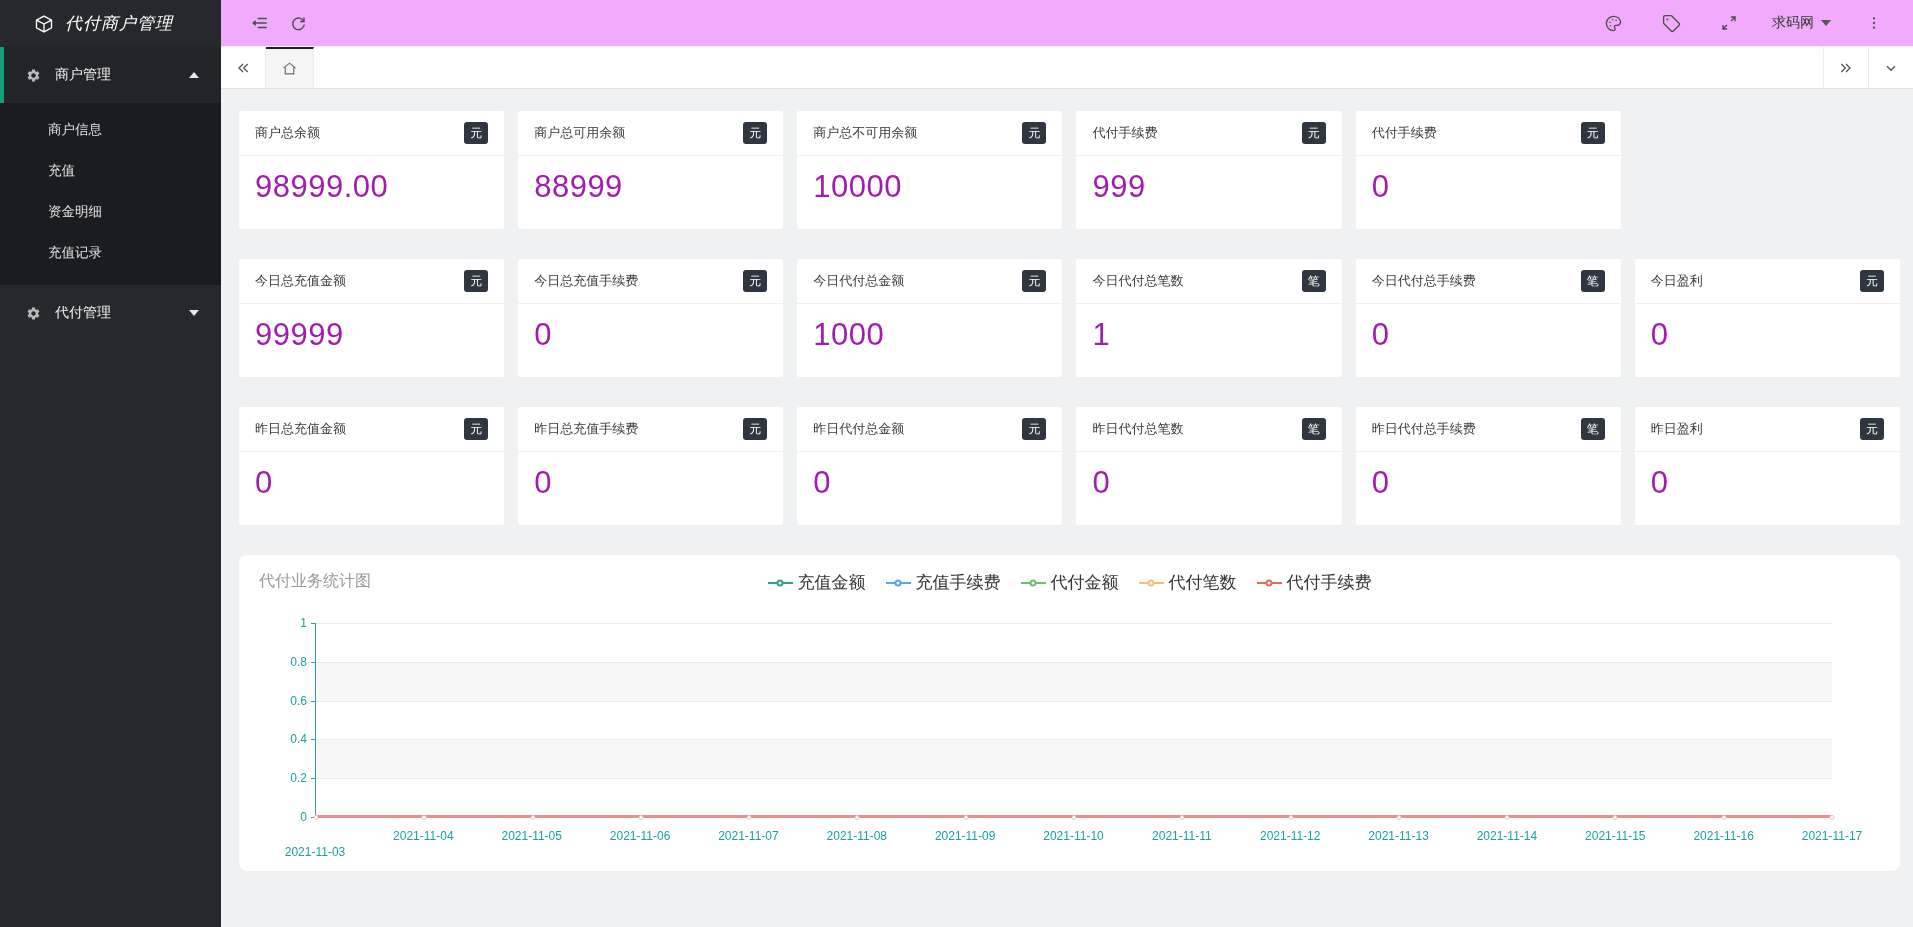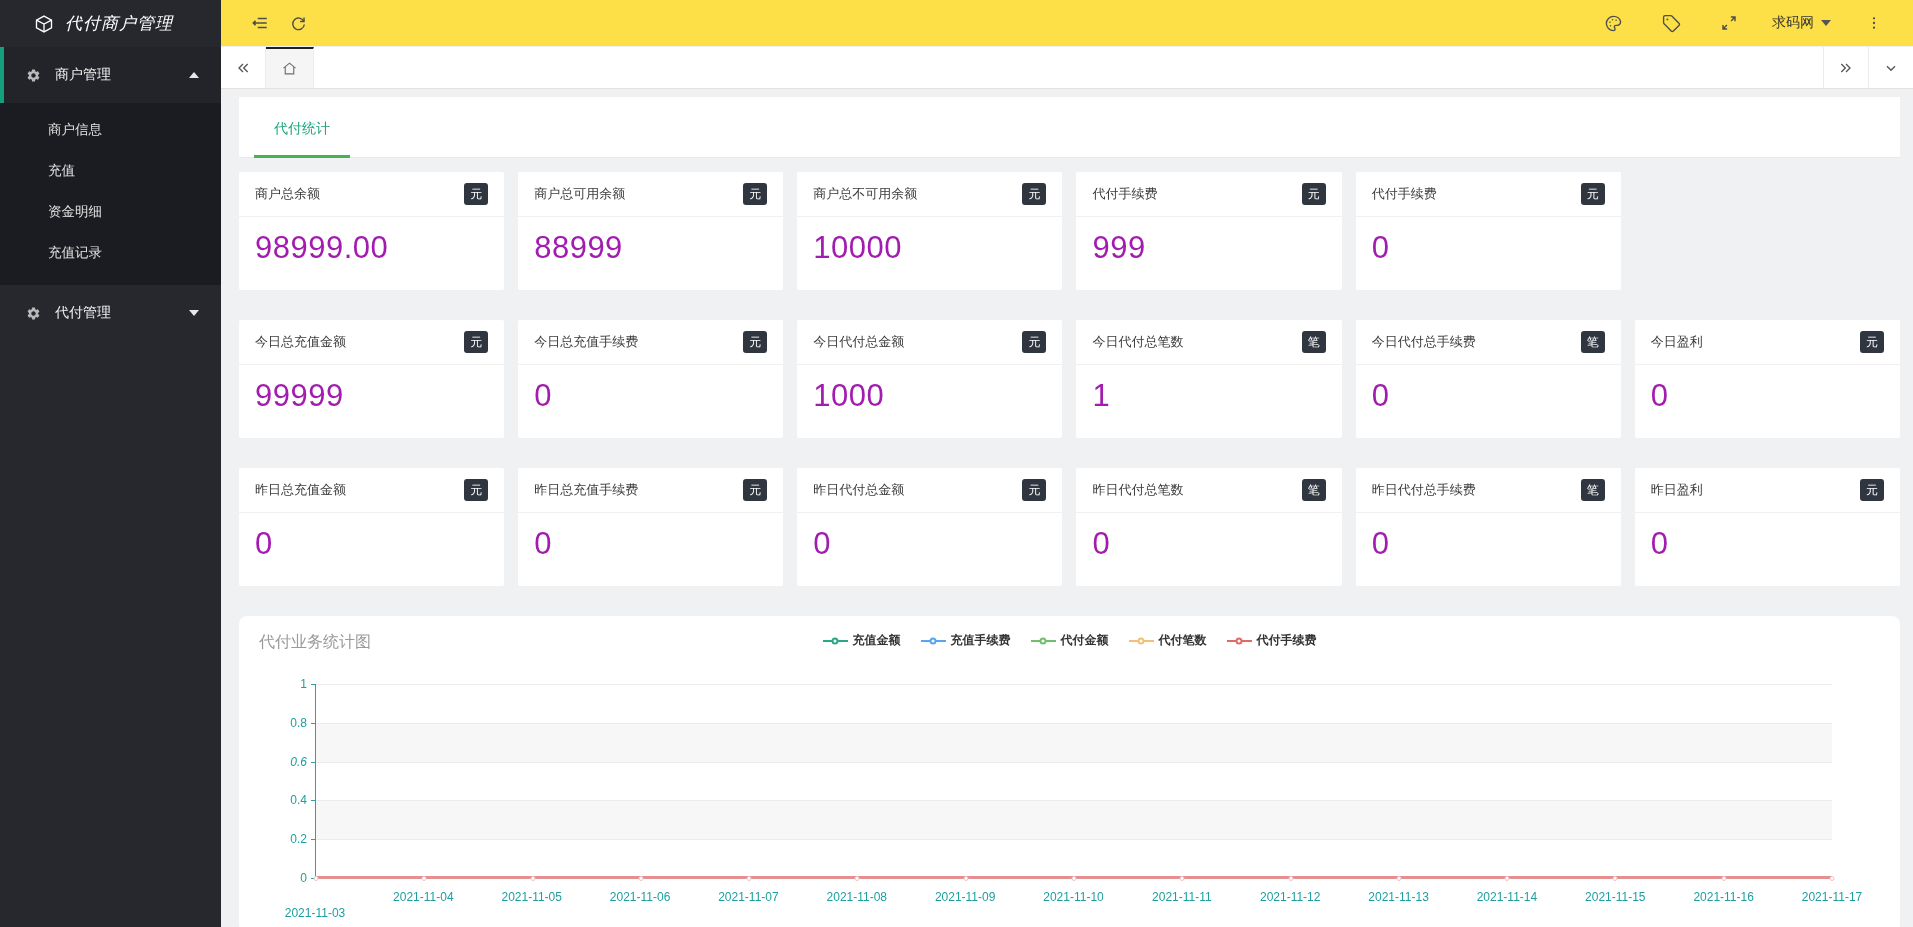--- a/index.html
+++ b/index.html
@@ -20,21 +20,21 @@
   .menu-item.active { background:#222429; }
   .menu-item.active::before { content:""; position:absolute; left:0; top:0; bottom:0; width:4px; background:#14a07c; }
   .caret-up { width:0; height:0; border-left:5px solid transparent; border-right:5px solid transparent; border-bottom:6px solid #e8e8e8; }
   .caret-down { width:0; height:0; border-left:5px solid transparent; border-right:5px solid transparent; border-top:6px solid #e8e8e8; }
   .submenu { background:#1b1c21; padding:6px 0 12px; }
   .submenu-item { height:41px; line-height:41px; padding-left:48px; color:#e3e3e3; font-size:13.5px; cursor:pointer; }
 
   
   .main { flex:1; display:flex; flex-direction:column; min-width:0; }
 
-  .topbar { height:47px; background:#fde047; display:flex; align-items:center; padding:0 20px; border-bottom:1px solid #f0f0f0; }
+  .topbar { height:47px; background:#f0abfc; display:flex; align-items:center; padding:0 20px; border-bottom:1px solid #f0f0f0; }
   .tb-icon { width:38px; height:30px; display:flex; align-items:center; justify-content:center; cursor:pointer; color:#4d4d4d; }
   .tb-right { margin-left:auto; display:flex; align-items:center; gap:20px; }
   .user-menu { display:flex; align-items:center; gap:7px; font-size:14px; color:#333; cursor:pointer; padding:0 4px; }
   .user-caret { width:0; height:0; border-left:5px solid transparent; border-right:5px solid transparent; border-top:6px solid #555; }
 
   .tabsbar { height:42px; background:#fff; border-bottom:1px solid #e1e1e1; display:flex; align-items:stretch; }
   .tab-cell { width:45px; display:flex; align-items:center; justify-content:center; color:#555; font-size:17px; cursor:pointer; }
   .tab-cell.bl { border-left:1px solid #ececec; }
   .tab-cell.br { border-right:1px solid #ececec; }
   .home-tab { width:48px; background:#f5f5f5; border-top:2px solid #1f1f1f; border-right:1px solid #ececec;
@@ -58,21 +58,21 @@
   .card-value { padding:13px 16px 24px; font-size:31px; color:#a21caf; letter-spacing:0.5px; }
 
   
   .chart-panel { background:#fff; border-radius:8px; padding:16px 20px 12px; position:relative; height:316px; }
   .chart-title { font-size:16px; color:#9a9a9a; }
   .legend { position:absolute; top:16px; left:0; right:0; display:flex; justify-content:center; gap:20px; }
   .legend-item { display:flex; align-items:center; gap:5px; cursor:pointer; }
   .legend-marker { width:25px; height:2px; position:relative; }
   .legend-marker i { position:absolute; left:50%; top:50%; transform:translate(-50%,-50%); width:7px; height:7px;
                      border-radius:50%; background:#fff; border:2px solid; display:block; }
-  .legend-label { font-size:12px; color:#333;font-weight:bold; }
+  .legend-label { font-size:17px; color:#333; }
 
   .chart-body { position:absolute; left:20px; right:20px; top:60px; bottom:10px; }
   .plot { position:absolute; left:56px; right:48px; top:8px; bottom:44px; border-left:1px solid #29a3a3; }
   .band { position:absolute; left:0; right:0; }
   .gridline { position:absolute; left:0; right:0; height:1px; background:#ebebeb; }
   .ytick { position:absolute; width:5px; height:1px; background:#29a3a3; left:-5px; }
   .ylabel { position:absolute; right:calc(100% + 9px); transform:translateY(-50%); font-size:12px; color:#1d9e9e; white-space:nowrap; }
   .series-line { position:absolute; left:0; right:0; bottom:-1px; height:3px; background:#e59090; border-radius:2px; }
   .pt { position:absolute; bottom:-3px; width:5px; height:5px; border-radius:50%; background:#fdfdfd; border:1px solid #ecc3c3; transform:translateX(-50%); }
   .xlabels { position:absolute; left:56px; right:48px; bottom:16px; height:16px; }
@@ -198,23 +198,20 @@
       </div>
       <div class="tab-cell bl">
         <svg class="icon" width="16" height="16" viewBox="0 0 24 24" fill="none" stroke="#555" stroke-width="2">
           <polyline points="6,9.5 12,15.5 18,9.5"></polyline>
         </svg>
       </div>
     </div>
 
     <div class="content">
 
-      <div class="tabstrip">
-        <span class="page-tab">代付统计</span>
-      </div>
 
       <div class="card-rows" id="card-rows">
           <div class="card-row">
             <div class="card">
               <div class="card-head">
                 <span class="card-label">商户总余额</span>
                 <span class="badge">元</span>
               </div>
               <div class="card-value">98999.00</div>
             </div>
@@ -381,21 +378,21 @@
               <div class="ytick" style="top: 100%;"></div>
               <div class="ylabel" style="top: 100%;">0</div>
               <div class="gridline" style="top: 80%;"></div>
               <div class="ytick" style="top: 80%;"></div>
               <div class="ylabel" style="top: 80%;">0.2</div>
               <div class="gridline" style="top: 60%;"></div>
               <div class="ytick" style="top: 60%;"></div>
               <div class="ylabel" style="top: 60%;">0.4</div>
               <div class="gridline" style="top: 40%;"></div>
               <div class="ytick" style="top: 40%;"></div>
-              <div class="ylabel" style="top: 40%; font-style: italic;">0.6</div>
+              <div class="ylabel" style="top: 40%;">0.6</div>
               <div class="gridline" style="top: 20%;"></div>
               <div class="ytick" style="top: 20%;"></div>
               <div class="ylabel" style="top: 20%;">0.8</div>
               <div class="gridline" style="top: 0%;"></div>
               <div class="ytick" style="top: 0%;"></div>
               <div class="ylabel" style="top: 0%;">1</div>
               <div class="series-line" style="background: rgb(229, 144, 144);"></div>
               <div class="pt" style="left: 0%;"></div>
               <div class="pt" style="left: 7.14286%;"></div>
               <div class="pt" style="left: 14.2857%;"></div>

